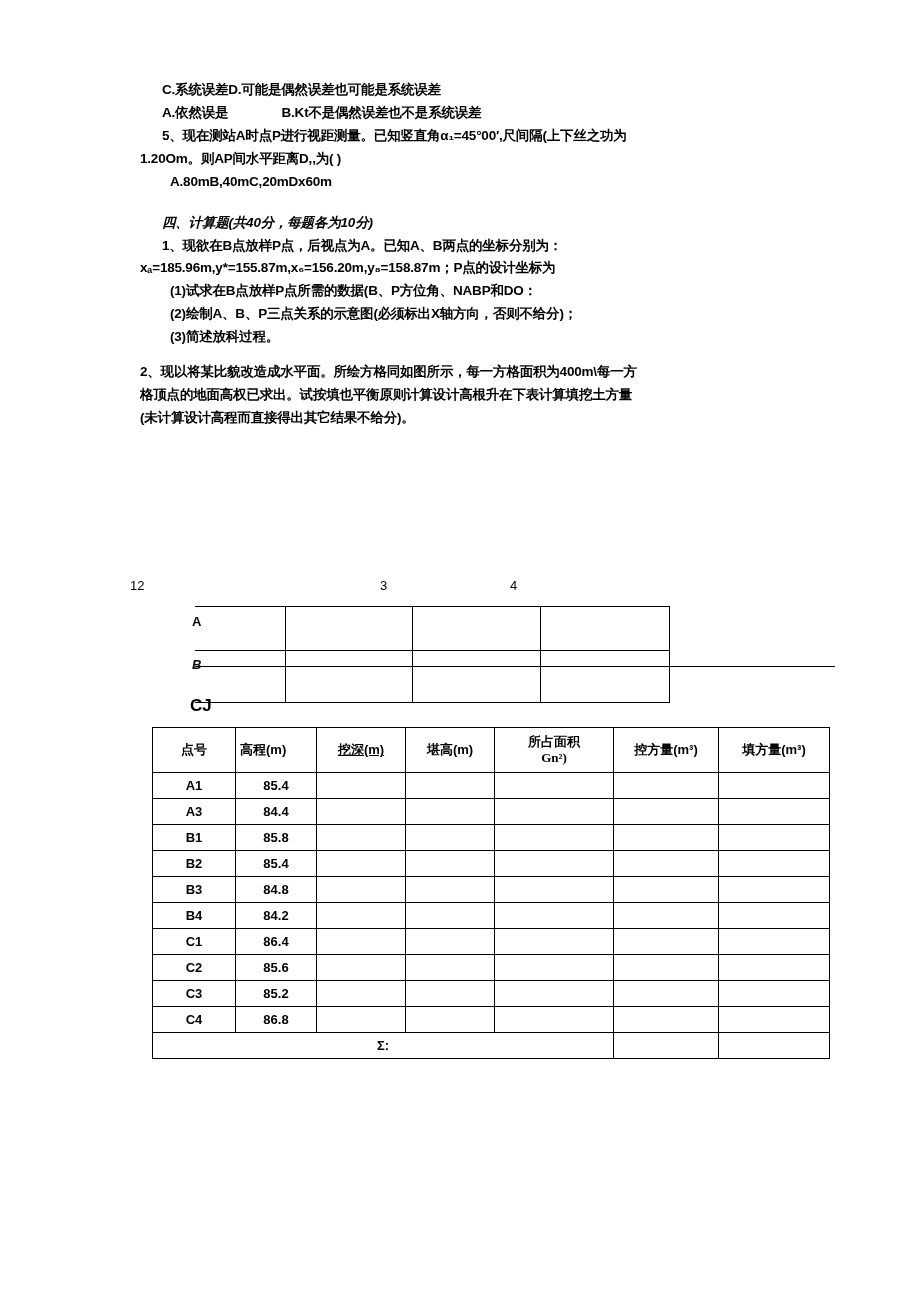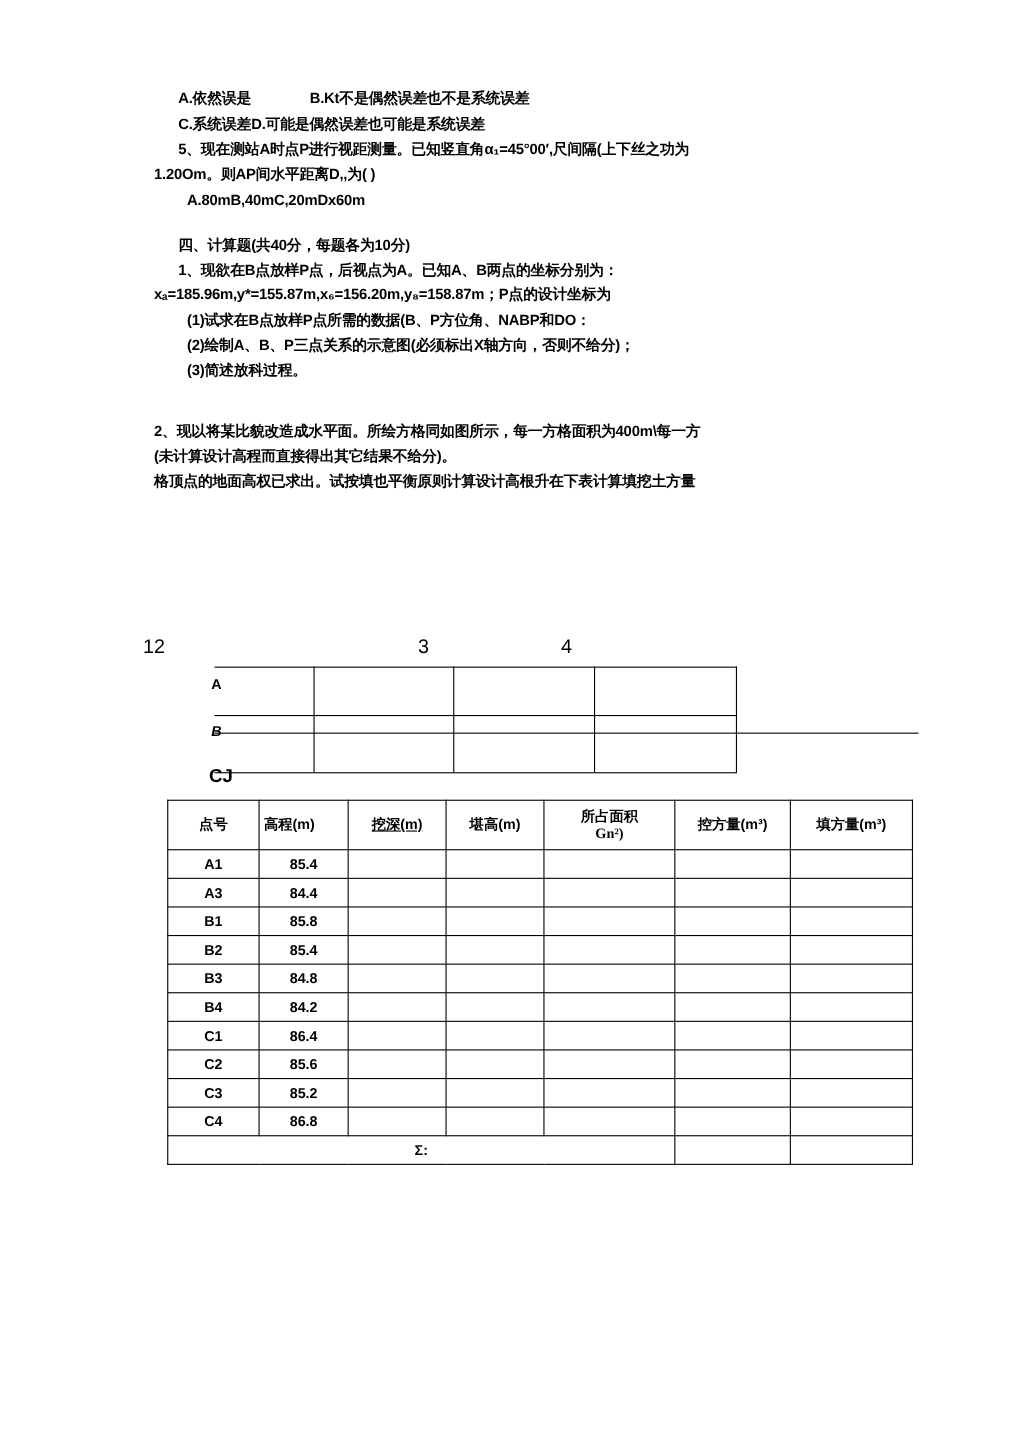--- a/index.html
+++ b/index.html
@@ -32,34 +32,34 @@
     line-height: 1.55;
     font-weight: bold;
     letter-spacing: -0.2px;
     white-space: pre-wrap;
   }
   .p {
     margin-bottom: 2px;
   }
   .indent1 { text-indent: 22px; }
   .indent2 { text-indent: 30px; }
-  .gap-md { margin-top: 20px; }
-  .gap-lg { margin-top: 34px; }
+  .gap-md { margin-top: 20px; font-style: italic; }
+  .gap-lg { margin-top: 14px; }
 
   
   .grid-wrap {
     position: absolute;
     left: 130px;
     top: 570px;
     width: 700px;
     height: 135px;
   }
   .grid-label {
     position: absolute;
-    font-size: 18px;
+    font-size: 13px;
     font-weight: normal;
   }
   .gl-12 { left: 0px; top: 8px; }
   .gl-3 { left: 250px; top: 8px; }
   .gl-4 { left: 380px; top: 8px; }
   .gl-A { left: 62px; top: 44px; font-weight: bold; font-size: 13px;}
   .gl-B { left: 62px; top: 87px; font-style: italic; font-weight: bold; font-size: 13px;}
   .gl-CJ { left: 60px; top: 126px; font-weight: bold; font-size: 17px;}
 
   .hline {
@@ -108,36 +108,36 @@
   td.c-fillv { width: 102px; }
   .sum-row td { height: 46px; }
   .sum-label { text-align: center; }
 </style>
 </head>
 <body>
 
 <div class="page">
 
   <div class="content">
+    <div class="line p indent1">C.系统误差D.可能是偶然误差也可能是系统误差</div>
     <div class="line p indent1">A.依然误是　　　　B.Kt不是偶然误差也不是系统误差</div>
-    <div class="line p indent1">C.系统误差D.可能是偶然误差也可能是系统误差</div>
     <div class="line p indent1">5、现在测站A时点P进行视距测量。已知竖直角α₁=45°00′,尺间隔(上下丝之功为</div>
     <div class="line p">1.20Om。则AP间水平距离D,,为( )</div>
     <div class="line p indent2">A.80mB,40mC,20mDx60m</div>
 
     <div class="line p indent1 gap-md">四、计算题(共40分，每题各为10分)</div>
     <div class="line p indent1">1、现欲在B点放样P点，后视点为A。已知A、B两点的坐标分别为：</div>
     <div class="line p">xₐ=185.96m,y*=155.87m,x₆=156.20m,y₈=158.87m；P点的设计坐标为</div>
     <div class="line p indent2">(1)试求在B点放样P点所需的数据(B、P方位角、NABP和DO：</div>
     <div class="line p indent2">(2)绘制A、B、P三点关系的示意图(必须标出X轴方向，否则不给分)；</div>
     <div class="line p indent2">(3)简述放科过程。</div>
 
     <div class="line p gap-lg">2、现以将某比貌改造成水平面。所绘方格同如图所示，每一方格面积为400m\每一方</div>
+    <div class="line p">格顶点的地面高权已求出。试按填也平衡原则计算设计高根升在下表计算填挖土方量</div>
     <div class="line p">(未计算设计高程而直接得出其它结果不给分)。</div>
-    <div class="line p">格顶点的地面高权已求出。试按填也平衡原则计算设计高根升在下表计算填挖土方量</div>
   </div>
 
   <div class="grid-wrap">
     <span class="grid-label gl-12">12</span>
     <span class="grid-label gl-3">3</span>
     <span class="grid-label gl-4">4</span>
     <span class="grid-label gl-A">A</span>
     <span class="grid-label gl-B">B</span>
     <span class="grid-label gl-CJ">CJ</span>
 

